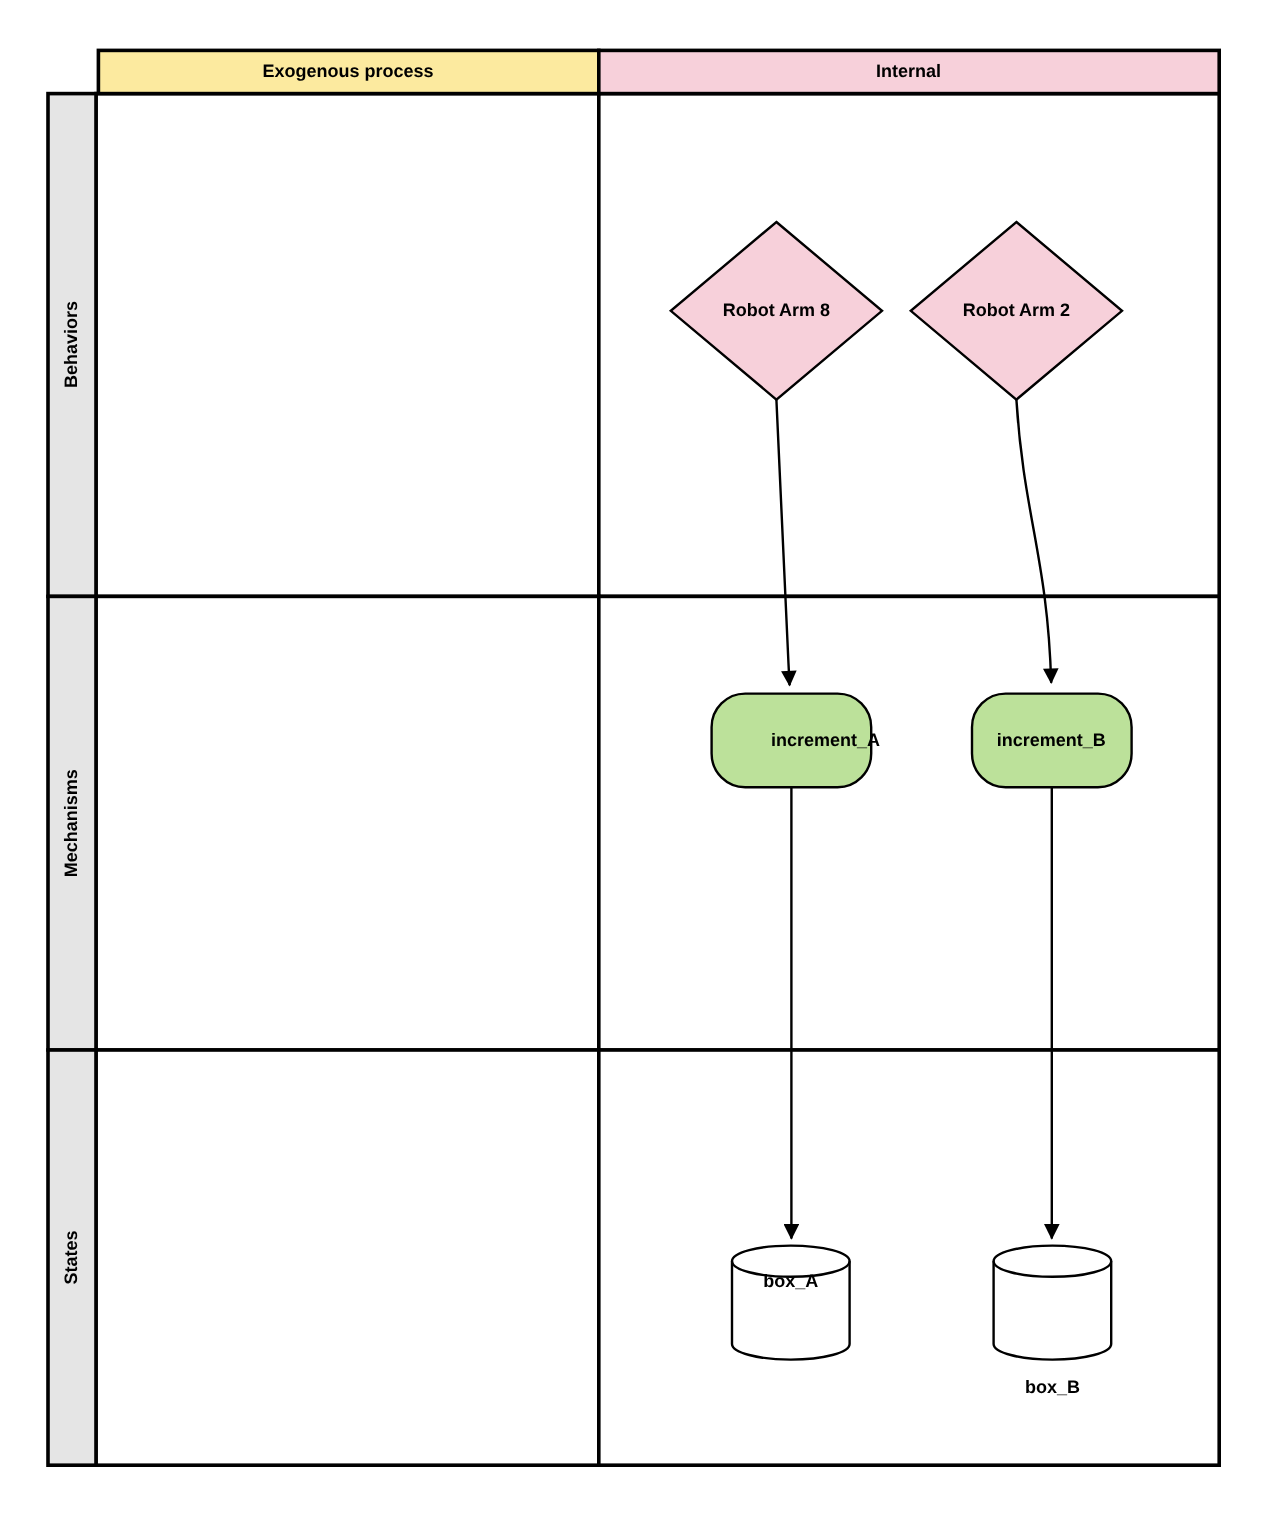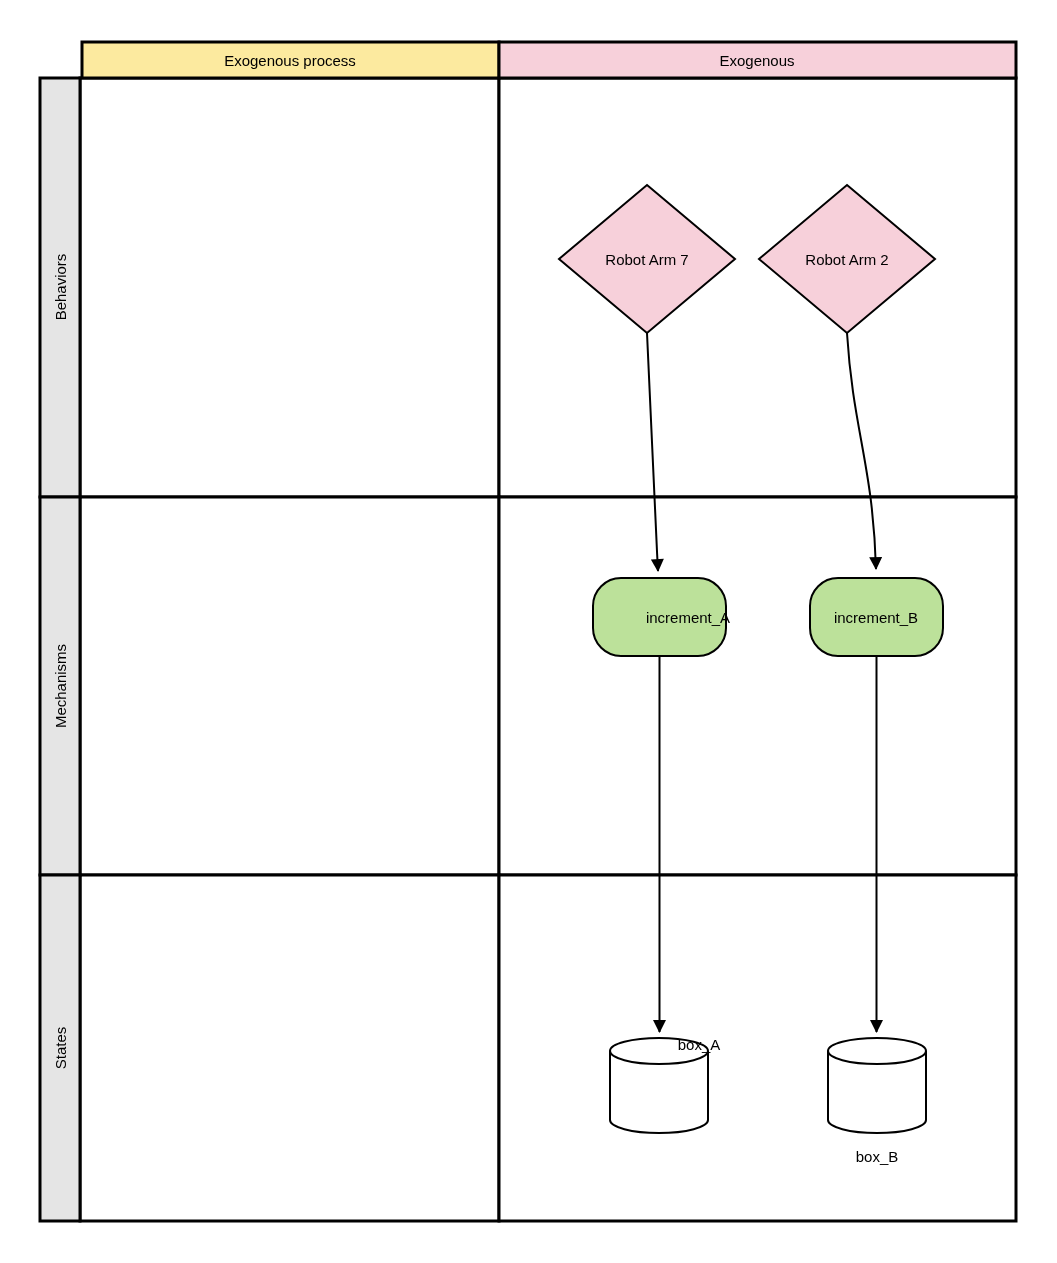--- a/index.html
+++ b/index.html
@@ -3,20 +3,21 @@
 <meta charset="utf-8">
 <style>
   html,body{margin:0;padding:0;background:#ffffff;}
   .canvas{
     position:relative;
     width:1057px;
     height:1263px;
     font-family:"Liberation Sans",sans-serif;
     background:#ffffff;
     overflow:hidden;
+    font-weight:bold;
   }
   .diagram-svg{position:absolute;left:0;top:0;}
   .label{
     position:absolute;
     transform:translate(-50%,-50%);
     font-size:15px;
     line-height:1;
     color:#000000;
     white-space:nowrap;
     z-index:2;
@@ -76,28 +77,28 @@
         <path d="M610,1051 A49,13 0 0 0 708,1051" fill="none"></path>
       </g>
       <g>
         <path d="M828,1051 A49,13 0 0 1 926,1051 L926,1120 A49,13 0 0 1 828,1120 Z" fill="#ffffff"></path>
         <path d="M828,1051 A49,13 0 0 0 926,1051" fill="none"></path>
       </g>
     </g>
   </svg>
 
   <div class="label" style="left:290px;top:60px;">Exogenous process</div>
-  <div class="label" style="left:757px;top:60px;">Exogenous</div>
+  <div class="label" style="left:757px;top:60px;">Internal</div>
 
   <div class="label vertical" style="left:60px;top:287px;">Behaviors</div>
   <div class="label vertical" style="left:60px;top:686px;">Mechanisms</div>
   <div class="label vertical" style="left:60px;top:1048px;">States</div>
 
-  <div class="label" style="left:647px;top:259px;">Robot Arm 7</div>
+  <div class="label" style="left:647px;top:259px;">Robot Arm 8</div>
   <div class="label" style="left:847px;top:259px;">Robot Arm 2</div>
 
   <div class="label" style="left:688px;top:617px;">increment_A</div>
   <div class="label" style="left:876px;top:617px;">increment_B</div>
 
-  <div class="label" style="left:659px;top:1044px;margin-left:40px;">box_A</div>
+  <div class="label" style="left:659px;top:1068px;">box_A</div>
   <div class="label" style="left:877px;top:1156px;">box_B</div>
 
 </div>
 
 </body></html>

